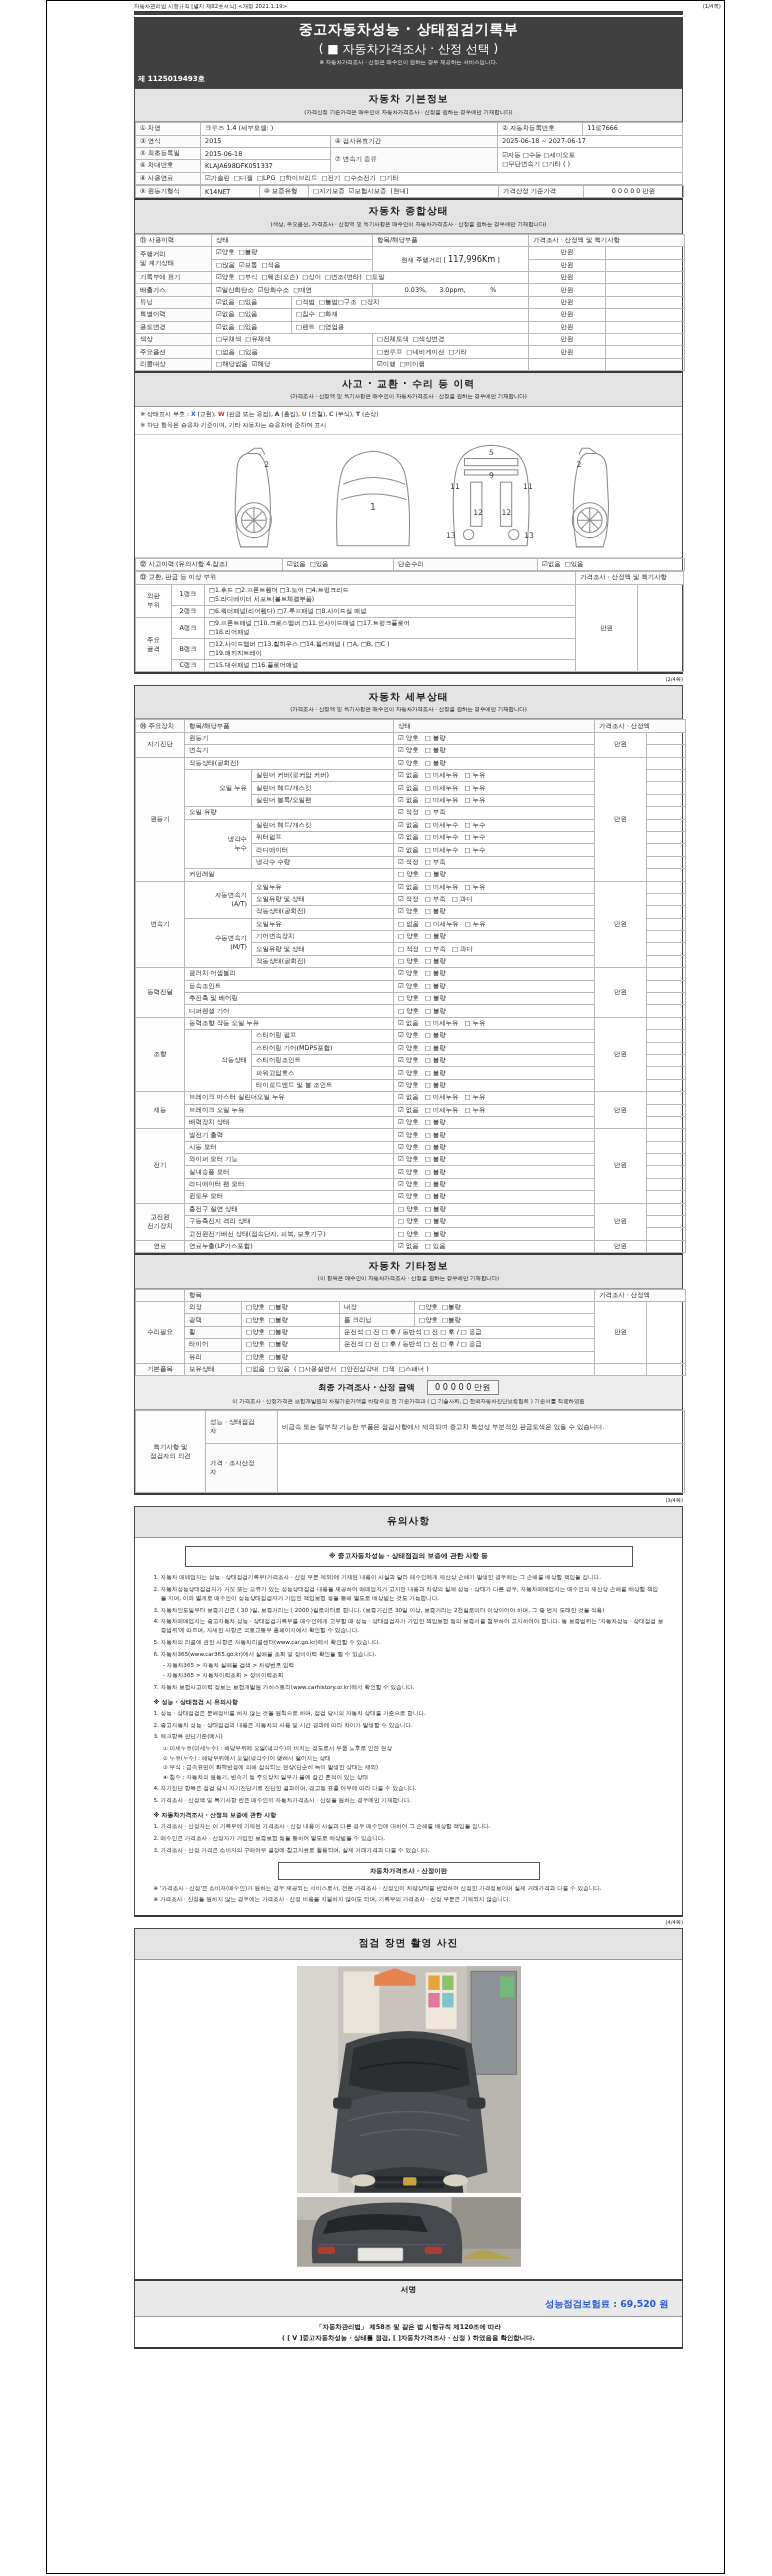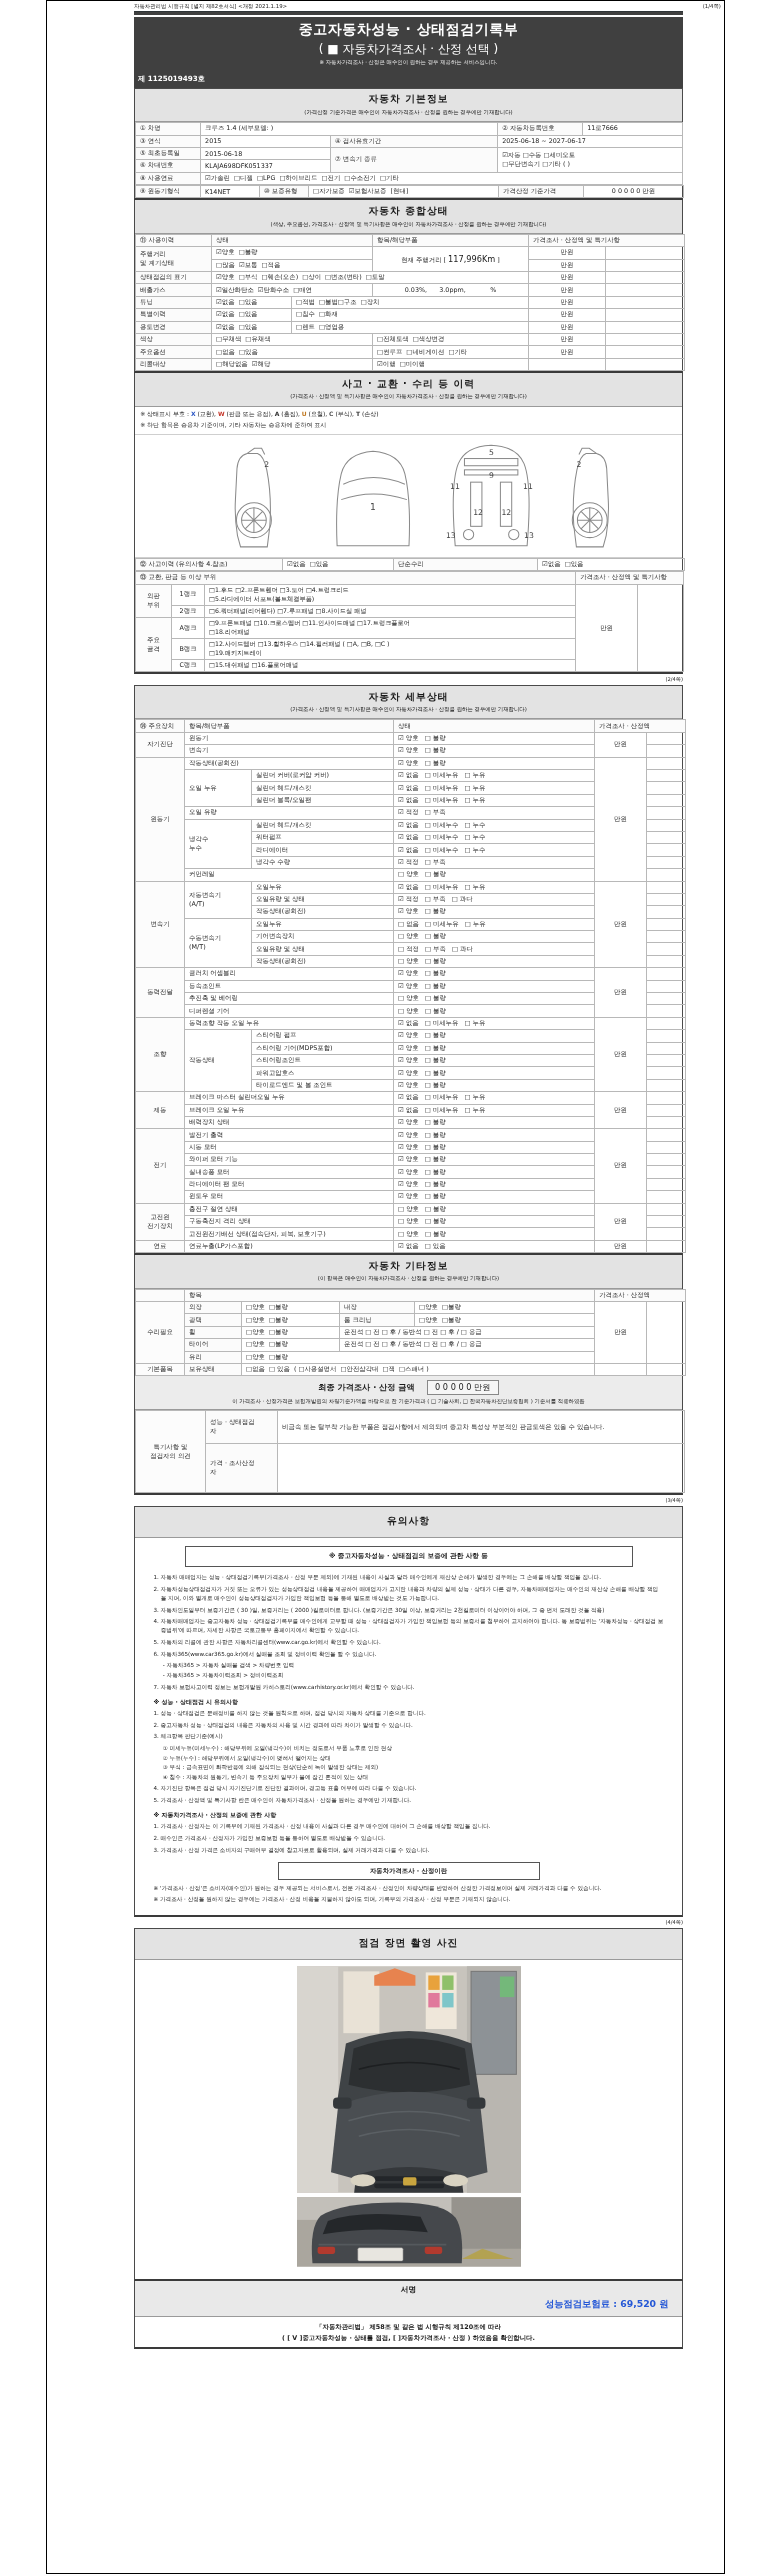--- a/index.html
+++ b/index.html
@@ -19,21 +19,21 @@
   .sec{border:1px solid #4a4a4a;border-top-width:1.5px;border-bottom:2.1px solid #3a3a3a;box-sizing:border-box;background:#fff;}
   .tbar{background:#e3e3e3;text-align:center;border-bottom:0.5px solid #9a9a9a;padding:4.6px 0 5.2px;}
   .tbar h2{margin:0;font-size:9.8px;font-weight:bold;letter-spacing:1px;}
   .tbar .sub{font-size:5.4px;margin-top:2.6px;color:#111;}
   table{border-collapse:collapse;table-layout:fixed;width:479px;}
   td{border:0.5px solid #b8b8b8;padding:1px 4.1px;font-size:6.4px;height:12.4px;vertical-align:middle;overflow:hidden;box-sizing:border-box;}
   td.lb{background:#fbfbfb;color:#222;}
   td.state,td.itm2{white-space:pre-wrap;}
   td.price{text-align:center;}
   td.grp{text-align:center;background:#fcfcfc;white-space:pre-line;}
-  td.sub{white-space:pre-line;}
+  td.sub{white-space:pre-line;text-align:right;}
   td.vcenter{text-align:center;}
   .split{display:flex;justify-content:flex-start;white-space:pre-wrap;}
   .mileage-val{font-size:8.2px;}
   
   .legend{font-size:6px;padding:3.1px 5.2px 1px;border-bottom:0;}
   .legend2{font-size:6px;padding:1px 5.2px 4.1px;border-bottom:0.5px solid #cfcfcf;}
   .diagram{padding:3.1px 0;border-bottom:0.5px solid #cfcfcf;text-align:center;}
   td.ranktext{white-space:pre-line;font-size:6.2px;}
   
   .nwrap{padding:7.2px 18.5px 8.2px;font-size:5.6px;line-height:1.62;}
@@ -171,21 +171,21 @@
           </td>
           <td class="price">만원</td>
           <td></td>
         </tr>
         <tr>
           <td colspan="2" class="state">□많음  ☑보통  □적음</td>
           <td class="price">만원</td>
           <td></td>
         </tr>
         <tr>
-          <td class="lb">상태점검의 표기</td>
+          <td class="lb">기록부에 표기</td>
           <td colspan="3" class="state">☑양호  □부식  □훼손(오손)  □상이  □변조(변타)  □도말</td>
           <td class="price">만원</td>
           <td></td>
         </tr>
         <tr>
           <td class="lb">배출가스</td>
           <td colspan="2" class="state">☑일산화탄소  ☑탄화수소  □매연</td>
           <td class="state vcenter">0.03%,      3.0ppm,            %</td>
           <td class="price">만원</td>
           <td></td>

